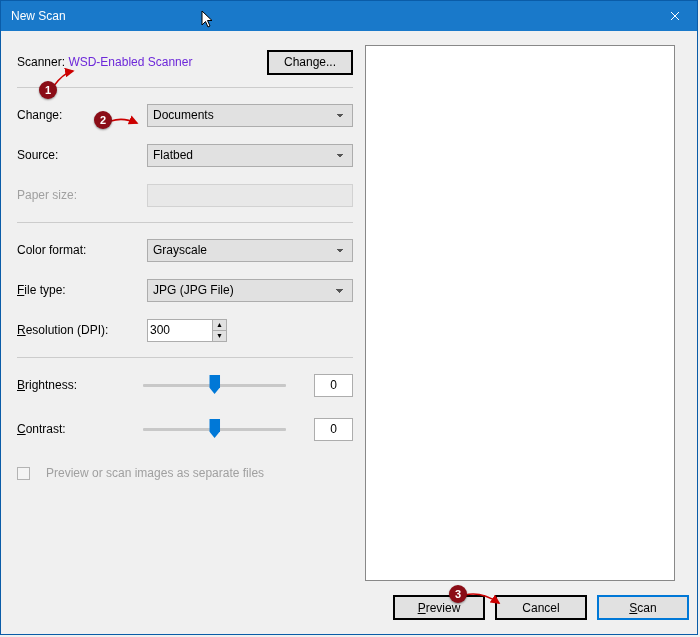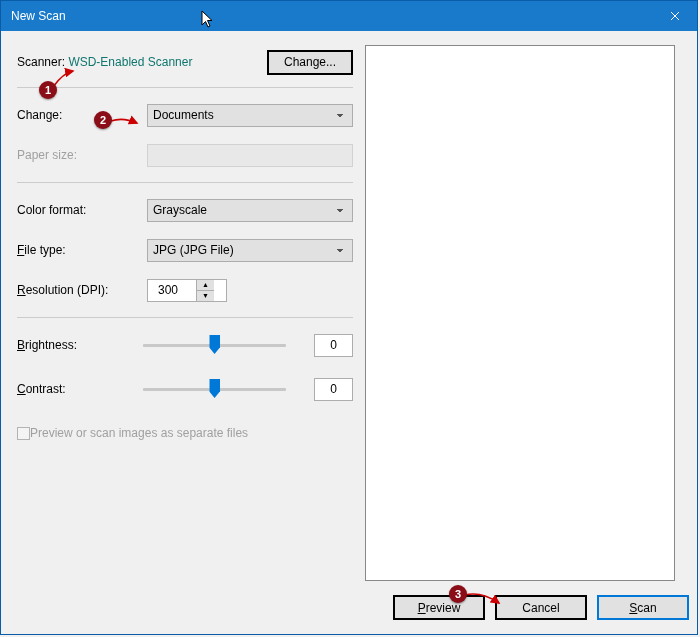--- a/index.html
+++ b/index.html
@@ -58,21 +58,21 @@
   .row {
     display: flex;
     align-items: center;
     margin-bottom: 8px;
   }
   .scanner-row {
     height: 34px;
   }
   .scanner-label {
     font-size: 12px;
-    color: #0f766e;
+    color: #6d28d9;
   }
   .btn {
     height: 25px;
     border: 2px solid #000000;
     background: #e1e1e1;
     font-size: 12px;
     padding: 0 14px;
     cursor: default;
     font-family: inherit;
   }
@@ -106,21 +106,21 @@
   }
   .combo.disabled { color:#a0a0a0; background:#e6e6e6; border-color:#c6c6c6; }
   .spinbox {
     display:flex;
     width: 80px;
     height: 23px;
     border:1px solid #adadad;
     background:#fff;
   }
   .spinbox input {
-    border:none; width:48px; text-align:right; padding-right:18px; font-size:12px; font-family:inherit;
+    border:none; width:64px; text-align:left; padding-right:18px; font-size:12px; font-family:inherit;
   }
   .spinbox .spins { width:18px; display:flex; flex-direction:column; border-left:1px solid #adadad;}
   .spinbox .spins div { flex:1; font-size:7px; display:flex; align-items:center; justify-content:center; background:#e1e1e1; }
   .spinbox .spins div:first-child{border-bottom:1px solid #adadad;}
   .slider-row {
     display:flex; align-items:center; height:26px; margin-bottom:18px;
   }
   .slider-row .form-label{width:130px;}
   .slider-track {
     position:relative; width:148px; height:20px;
@@ -130,21 +130,21 @@
   }
   .slider-track .thumb{
     position:absolute; top:0; left:50%; transform:translateX(-50%);
     width:11px; height:19px; background:#0078d7;
     clip-path: polygon(0 0, 100% 0, 100% 65%, 50% 100%, 0 65%);
   }
   .slider-val {
     margin-left:28px; width:40px; height:23px; border:1px solid #adadad; background:#fff;
     font-size:12px; text-align:center; line-height:21px;
   }
-  .check-row{ display:flex; align-items:center; gap:0; margin-top:24px; color:#a0a0a0; font-size:12px;}
+  .check-row{ display:flex; align-items:center; gap:16px; margin-top:24px; color:#a0a0a0; font-size:12px;}
   .checkbox{ width:13px; height:13px; border:1px solid #b3b3b3; background:#f4f4f4;}
   .footer {
     position:absolute; bottom:14px; right:8px; display:flex; gap:10px;
   }
   .footer .btn { width:92px; height:25px; text-align:center; padding:0;}
   .annot {
     position:absolute; width:18px; height:18px; border-radius:50%;
     background:#8b0d17; color:#fff; font-size:11px; font-weight:bold;
     display:flex; align-items:center; justify-content:center;
     box-shadow:0 1px 2px rgba(0,0,0,0.4);
@@ -185,20 +185,26 @@
       </div>
       <hr class="hr">
 
       <div class="form-row">
         <div class="form-label"><span>Change:</span></div>
         <select class="combo">
           <option>Documents</option>
         </select>
       </div>
 
+      <div class="form-row">
+        <div class="form-label"><span>Source:</span></div>
+        <select class="combo">
+          <option>Flatbed</option>
+        </select>
+      </div>
 
       <div class="form-row">
         <div class="form-label disabled"><span>Paper size:</span></div>
         <select class="combo disabled" disabled="">
           <option></option>
         </select>
       </div>
 
       <hr class="hr">
 

